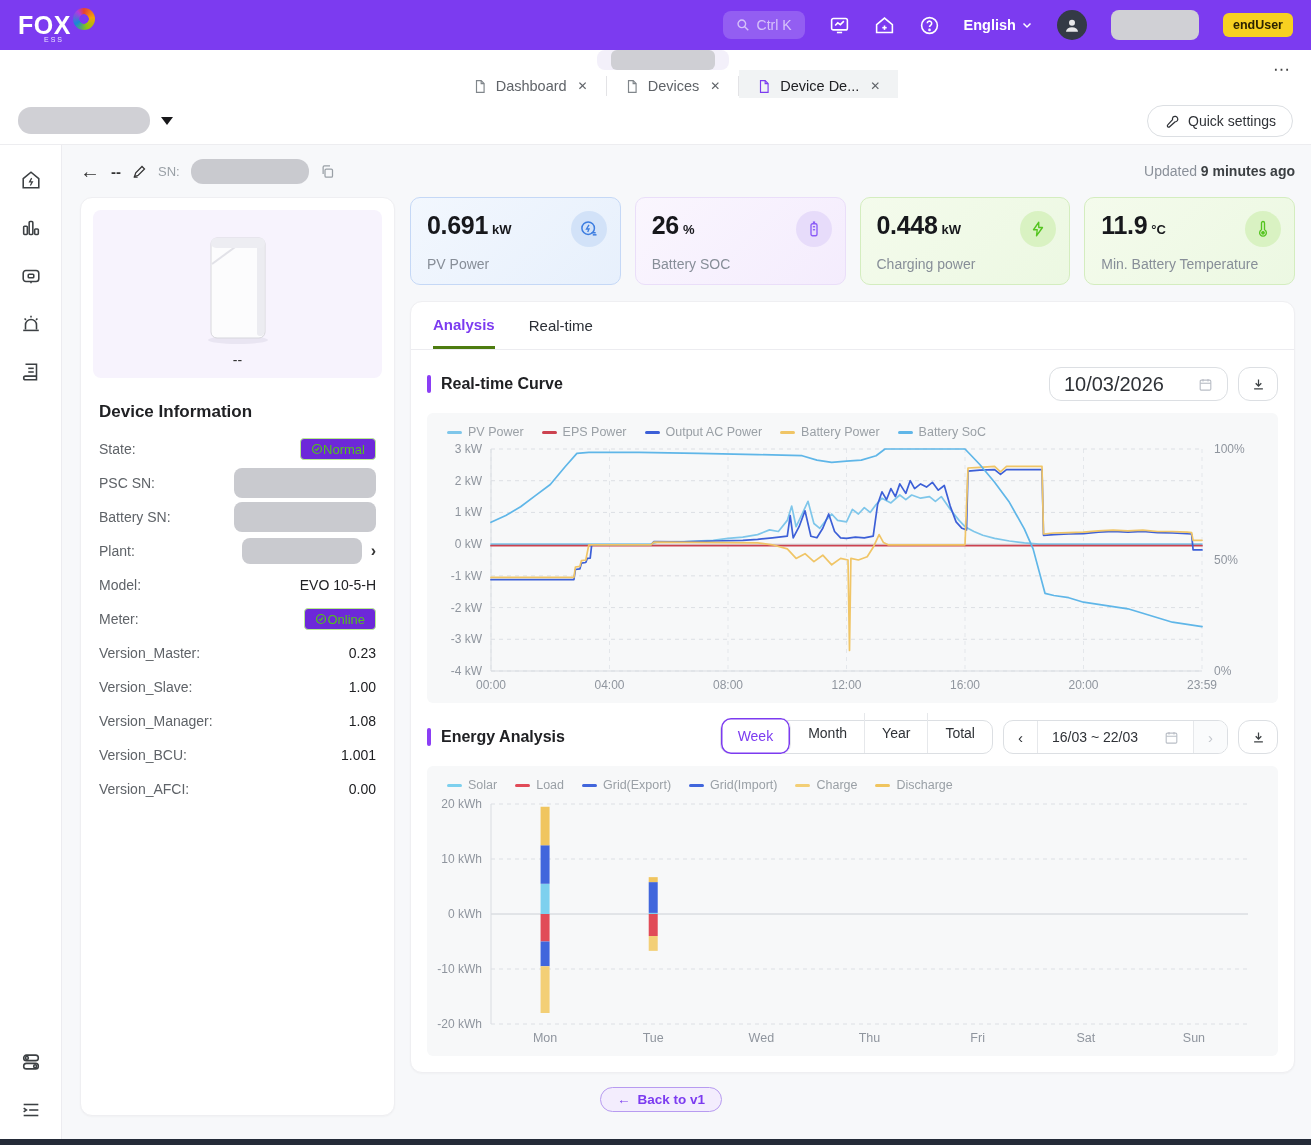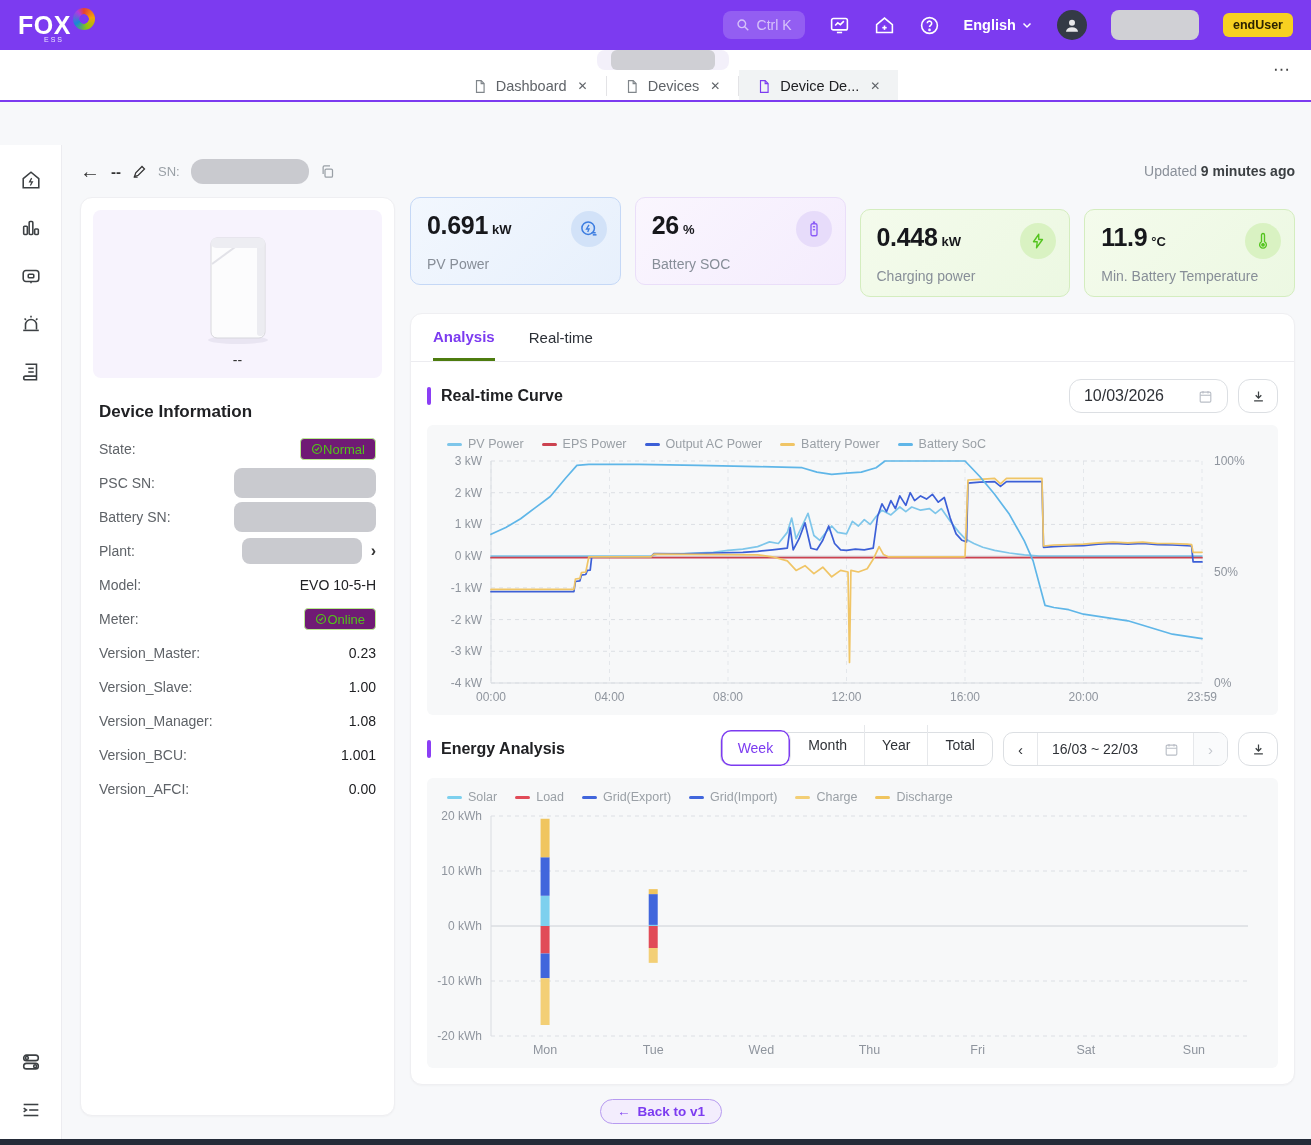--- a/index.html
+++ b/index.html
@@ -66,51 +66,51 @@
   .columns { display:flex; gap:15px; align-items:flex-start; }
 
   
   .left-card { width:315px; min-height:919px; background:#fff; border:1px solid #efeff2; border-radius:12px; padding:12px; box-shadow:0 1px 2px rgba(0,0,0,.03); }
   .hero { background:#f7f3fd; border-radius:8px; height:168px; display:flex; flex-direction:column; align-items:center; justify-content:flex-end; padding-bottom:10px; }
   .hero .dash { font-size:14px; color:#333; margin-top:6px; }
   .info-title { font-size:17px; font-weight:700; color:#202124; margin:24px 6px 10px; }
   .irow { display:flex; justify-content:space-between; align-items:center; height:34px; padding:0 6px; font-size:14px; }
   .irow .lab { color:#5f6368; }
   .irow .val { color:#202124; }
-  .gbadge { display:inline-flex; align-items:center; border:1px solid #b7eb8f; background:#701a75; color:#52c41a; font-size:13px; padding:2.5px 10px; border-radius:4px;margin-left:12px; }
+  .gbadge { display:inline-flex; align-items:center; border:1px solid #b7eb8f; background:#6d28d9; color:#52c41a; font-size:13px; padding:2.5px 10px; border-radius:4px;margin-left:12px; }
   .rp-lg { width:142px; height:30px; border-radius:8px; background:#c9cacf; }
   .plant-val { display:flex; align-items:center; gap:9px; }
   .rp-md { width:120px; height:26px; border-radius:8px; background:#c9cacf; }
   .chev-r { font-size:16px; color:#333; font-weight:700; cursor:pointer; }
 
   
   .right-col { flex:1; display:flex; flex-direction:column; }
   .stat-cards { display:flex; gap:14px; }
   .scard { flex:1; height:88px; border-radius:10px; padding:13px 16px; position:relative; }
   .scard .val { font-size:25px; font-weight:700; color:#17181c; letter-spacing:-.3px; }
   .scard .unit { font-size:13px; font-weight:700; color:#17181c; margin-left:4px; }
   .scard .cap { position:absolute; left:16px; bottom:12px; font-size:14px; color:#878e98; }
   .scard .ic { position:absolute; right:13px; top:13px; width:36px; height:36px; border-radius:50%; display:flex; align-items:center; justify-content:center; }
   .scard.blue { background:linear-gradient(135deg,#f2f7fe,#e7f0fc); border:1px solid #c5d8f6; }
   .scard.blue .ic { background:#d2e2f8; color:#3d7de0; }
   .scard.purple { background:linear-gradient(135deg,#faf6fe,#f4ecfd); border:1px solid #eadef9; }
   .scard.purple .ic { background:#e7dcfa; color:#8b5cf6; }
-  .scard.green { background:linear-gradient(135deg,#f4fbec,#ecf8e2); border:1px solid #d4edbf;margin-top:12px; }
+  .scard.green { background:linear-gradient(135deg,#f4fbec,#ecf8e2); border:1px solid #d4edbf; }
   .scard.green .ic { background:#d9f2c2; color:#54c41f; }
 
   .panel { margin-top:16px; background:#fff; border:1px solid #efeff2; border-radius:12px; padding-bottom:16px; box-shadow:0 1px 2px rgba(0,0,0,.03); }
   .ptabs { display:flex; gap:34px; padding:0 22px; height:48px; border-bottom:1px solid #ececf0; }
   .ptab { display:flex; align-items:center; font-size:15px; cursor:pointer; color:#2b2f36; }
   .ptab.active { color:#7c3bf0; border-bottom:3px solid #4d7c0f; font-weight:600; }
 
   .sec-head { display:flex; align-items:center; gap:10px; margin:17px 16px 12px; }
   .accent { width:4px; height:18px; background:#8b3ef5; border-radius:2px; }
   .sec-title { font-size:16px; font-weight:700; color:#202124; }
   .sec-controls { margin-left:auto; display:flex; align-items:center; gap:10px; }
-  .date-pill { display:flex; align-items:center; gap:34px; height:34px; padding:0 14px; border:1px solid #dcdfe3; border-radius:12px; background:#fff; font-size:16px; color:#2f3237; cursor:pointer; }
+  .date-pill { display:flex; align-items:center; gap:34px; height:34px; padding:0 14px; border:1px solid #dcdfe3; border-radius:12px; background:#fff; font-size:20px; color:#2f3237; cursor:pointer; }
   .cal-ic { color:#b9bec6; display:flex; }
   .dl-btn { width:40px; height:34px; border:1px solid #dcdfe3; border-radius:12px; background:#fff; display:flex; align-items:center; justify-content:center; color:#3c4043; cursor:pointer; }
 
   .seg { display:flex; align-items:flex-end; height:34px; border:1px solid #dcdfe3; border-radius:10px; background:#fff; }
   .seg button { height:40px; padding:0 17px; background:transparent; border:none; font-size:14px; color:#2f3237; font-family:inherit; cursor:pointer; border-right:1px solid #e6e8eb; }
   .seg button:last-child { border-right:none; }
   .seg button.active { color:#7c3bf0; box-shadow:inset 0 0 0 1.5px #7c3bf0; border-radius:10px; margin:-1px 0; height:36px; background:#fff; }
   .rangenav { display:flex; align-items:center; height:34px; border:1px solid #dcdfe3; border-radius:10px; background:#fff; overflow:hidden; }
   .rn-btn { width:34px; height:34px; display:flex; align-items:center; justify-content:center; font-size:15px; color:#2f3237; cursor:pointer; }
   .rn-btn.prev { border-right:1px solid #e6e8eb; }
@@ -216,20 +216,30 @@
             </svg>
           </span>
         <span>Device De...</span>
         <span class="x">✕</span>
       </div>
     </div>
     <span class="overflow-dots">⋯</span>
     <div class="purple-line"></div>
   </div>
 
+  <div class="plantbar">
+    <div class="redact plant-pill"></div>
+    <div class="tri-down"></div>
+    <button class="qs-btn">
+      <svg width="15" height="15" viewBox="0 0 24 24" fill="none" stroke="#2f3237" stroke-width="2">
+          <path d="M14.5 6.5 a4.5 4.5 0 1 1 3 7.8 L9 22 a2 2 0 0 1 -3 -3 l7.7 -8.5 a4.5 4.5 0 0 1 .8 -4 z" stroke-linejoin="round"></path>
+        </svg>
+      <span>Quick settings</span>
+    </button>
+  </div>
 
   <div class="main">
     <aside class="sidebar">
       <span class="sb-icon">
           <svg width="22" height="22" viewBox="0 0 24 24" fill="none" stroke="currentColor" stroke-width="1.7">
             <path d="M3.5 10.5 L12 3.5 L20.5 10.5 V20.5 H3.5 Z"></path>
             <path d="M12.7 10 L10.5 14 h3 L11.3 18" stroke-width="1.4"></path>
           </svg>
         </span>
       <span class="sb-icon">

